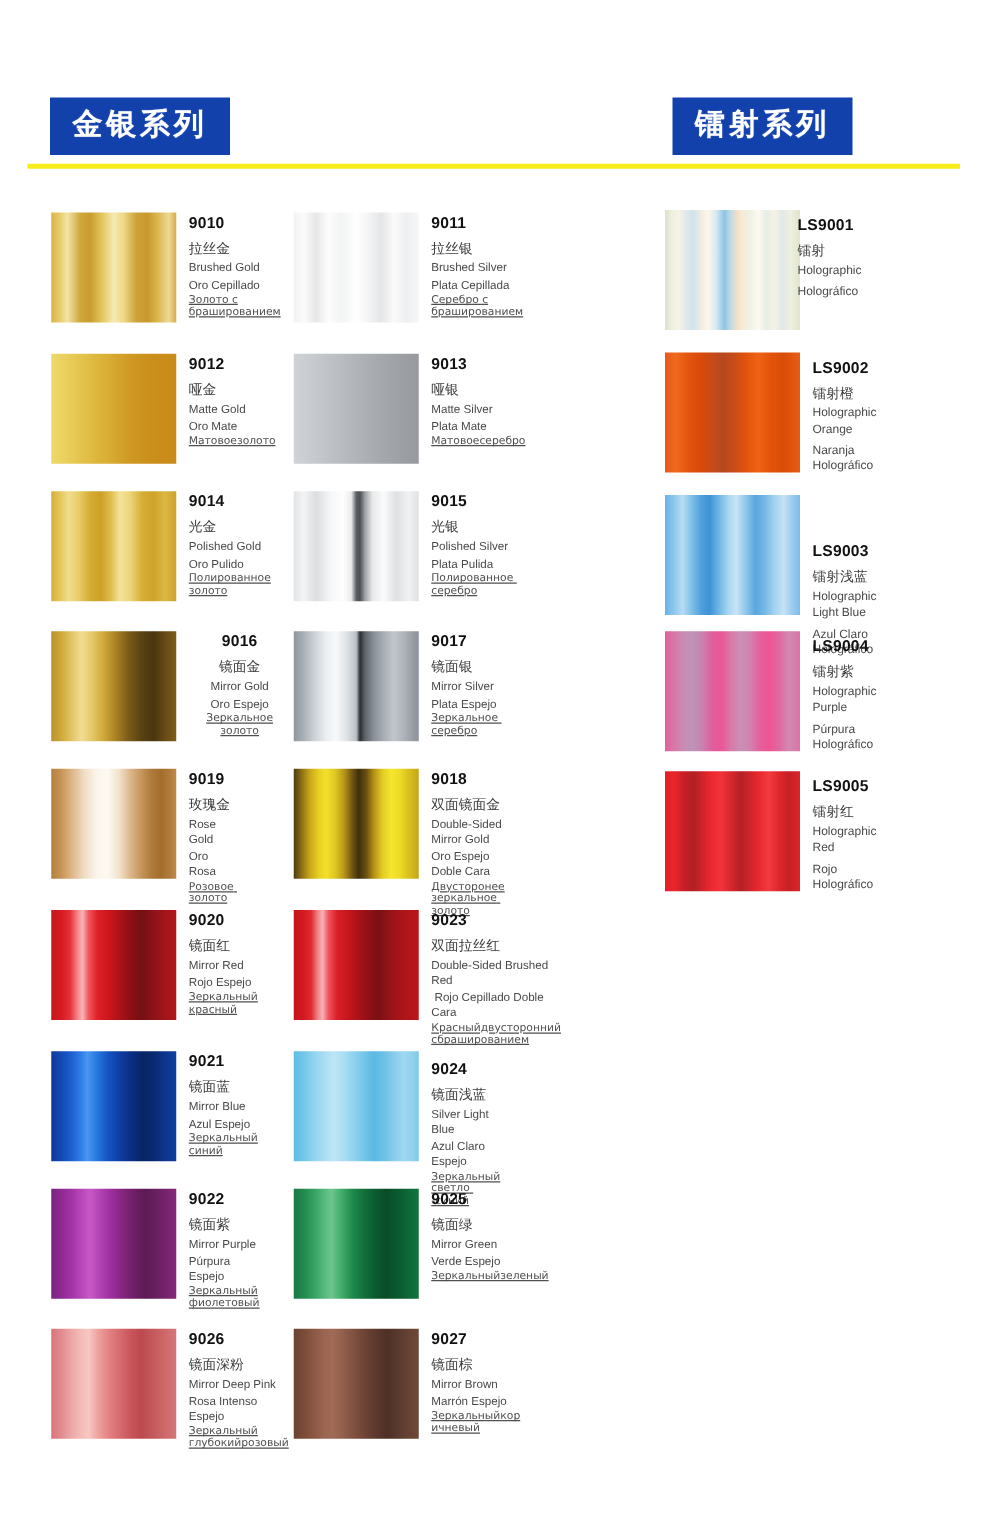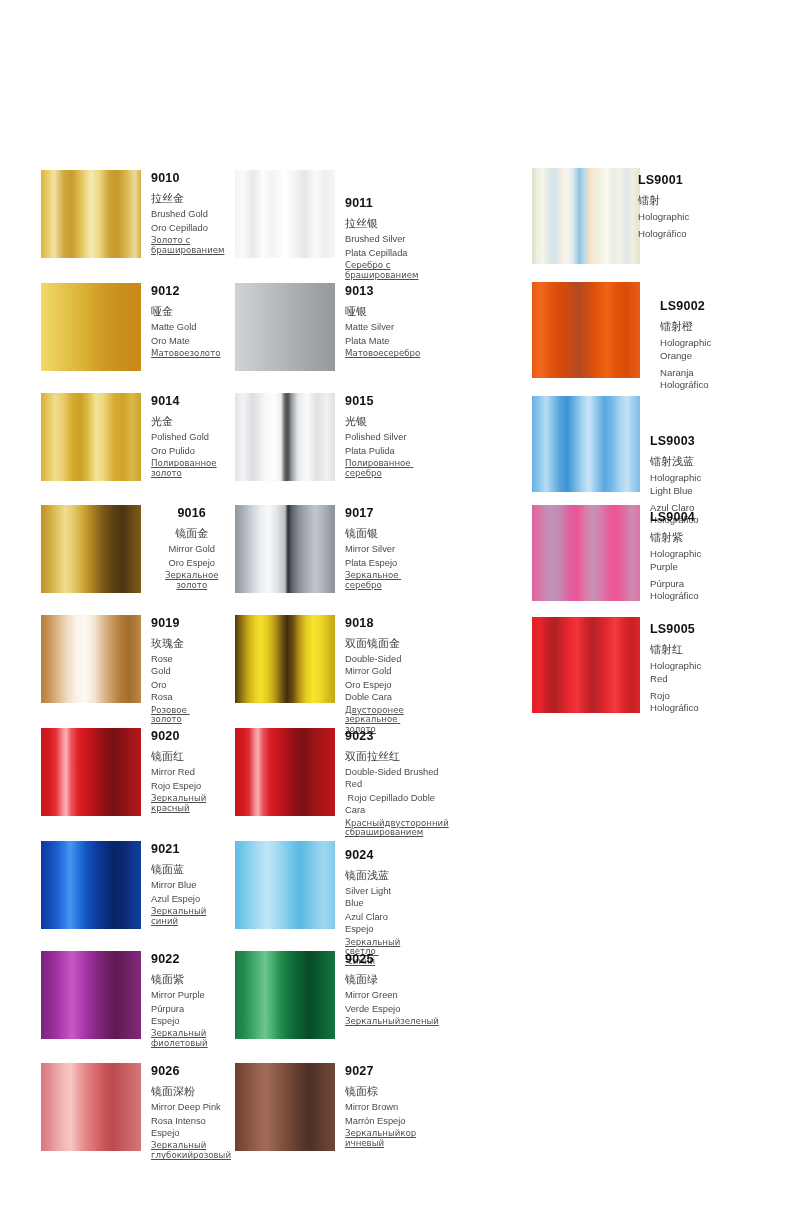--- a/index.html
+++ b/index.html
@@ -69,36 +69,41 @@
   .ru{white-space:pre-wrap;}
   .ls .code{font-size:12.5px;}
   .ls .en,.ls .es{font-size:9.6px;line-height:1.32;margin-bottom:4px;}
   .ls .cn{font-size:11px;margin-bottom:4px;}
 </style>
 </head>
 <body>
 
 <div class="page">
 
+  <div class="headers">
+    <div class="hdr-badge hdr-left">金银系列</div>
+    <div class="hdr-badge hdr-right">镭射系列</div>
+    <div class="divider"></div>
+  </div>
 
   <div class="board" id="board">
       <div class="cell" style="left: 41px; top: 170px;">
         <div class="sw sw-std" style="background: linear-gradient(90deg, rgb(217, 178, 74) 0%, rgb(230, 201, 100) 6%, rgb(243, 227, 166) 13%, rgb(207, 168, 60) 23%, rgb(201, 156, 47) 31%, rgb(227, 200, 97) 41%, rgb(246, 234, 180) 50%, rgb(236, 216, 132) 58%, rgb(205, 162, 58) 68%, rgb(201, 153, 44) 77%, rgb(220, 186, 83) 86%, rgb(238, 217, 150) 94%, rgb(211, 173, 70) 100%);"></div>
         <div class="txt" style="left: 110px; top: 2px;">
           <div class="code">9010</div>
           <div class="cn">拉丝金</div>
           <div class="en">Brushed Gold</div>
           <div class="es">Oro Cepillado</div>
           <div class="ru">Золото с
 брашированием</div>
         </div>
       </div>
       <div class="cell" style="left: 235px; top: 170px;">
         <div class="sw sw-std" style="background: linear-gradient(90deg, rgb(242, 242, 242) 0%, rgb(251, 251, 251) 8%, rgb(231, 231, 231) 18%, rgb(253, 253, 253) 28%, rgb(242, 243, 244) 38%, rgb(255, 255, 255) 50%, rgb(244, 244, 245) 60%, rgb(228, 229, 231) 70%, rgb(250, 250, 250) 80%, rgb(238, 239, 240) 90%, rgb(247, 247, 248) 100%);"></div>
-        <div class="txt" style="left: 110px; top: 2px; margin-top: 25px;">
+        <div class="txt" style="left: 110px; top: 2px;">
           <div class="code">9011</div>
           <div class="cn">拉丝银</div>
           <div class="en">Brushed Silver</div>
           <div class="es">Plata Cepillada</div>
           <div class="ru">Серебро с
 брашированием</div>
         </div>
       </div>
       <div class="cell ls" style="left: 532px; top: 168px;">
         <div class="sw sw-ls" style="background: linear-gradient(90deg, rgb(223, 224, 200) 0%, rgb(238, 240, 226) 5%, rgb(247, 243, 230) 10%, rgb(223, 232, 234) 16%, rgb(207, 227, 238) 21%, rgb(244, 236, 224) 27%, rgb(251, 246, 236) 32%, rgb(215, 233, 242) 38%, rgb(143, 196, 224) 44%, rgb(185, 217, 234) 48%, rgb(240, 223, 200) 53%, rgb(247, 234, 212) 57%, rgb(238, 241, 230) 63%, rgb(253, 250, 240) 69%, rgb(230, 238, 230) 75%, rgb(246, 242, 228) 81%, rgb(223, 233, 232) 87%, rgb(238, 240, 224) 93%, rgb(227, 228, 204) 100%);"></div>
@@ -124,21 +129,21 @@
         <div class="txt" style="left: 110px; top: 2px;">
           <div class="code">9013</div>
           <div class="cn">哑银</div>
           <div class="en">Matte Silver</div>
           <div class="es">Plata Mate</div>
           <div class="ru">Матовоесеребро</div>
         </div>
       </div>
       <div class="cell ls" style="left: 532px; top: 282px;">
         <div class="sw sw-ls" style="background: linear-gradient(90deg, rgb(232, 89, 26) 0%, rgb(239, 106, 28) 8%, rgb(228, 85, 15) 17%, rgb(217, 73, 10) 26%, rgb(198, 74, 24) 35%, rgb(181, 72, 31) 43%, rgb(201, 77, 22) 52%, rgb(226, 83, 12) 60%, rgb(239, 100, 21) 69%, rgb(227, 83, 9) 78%, rgb(217, 76, 8) 87%, rgb(226, 87, 15) 95%, rgb(232, 92, 21) 100%);"></div>
-        <div class="txt" style="left: 128px; top: 6px; margin-top: 12px;">
+        <div class="txt" style="left: 118px; top: 6px;">
           <div class="code">LS9002</div>
           <div class="cn">镭射橙</div>
           <div class="en">Holographic Orange</div>
           <div class="es">Naranja Holográfico</div>
         </div>
       </div>
       <div class="cell" style="left: 41px; top: 393px;">
         <div class="sw sw-std" style="background: linear-gradient(90deg, rgb(213, 175, 59) 0%, rgb(229, 198, 89) 7%, rgb(241, 221, 142) 14%, rgb(232, 205, 106) 22%, rgb(211, 169, 47) 32%, rgb(205, 161, 40) 40%, rgb(224, 191, 78) 48%, rgb(243, 227, 156) 55%, rgb(237, 213, 123) 63%, rgb(214, 174, 54) 73%, rgb(207, 163, 41) 82%, rgb(220, 184, 69) 91%, rgb(205, 162, 43) 100%);"></div>
         <div class="txt" style="left: 110px; top: 2px;">
           <div class="code">9014</div>

